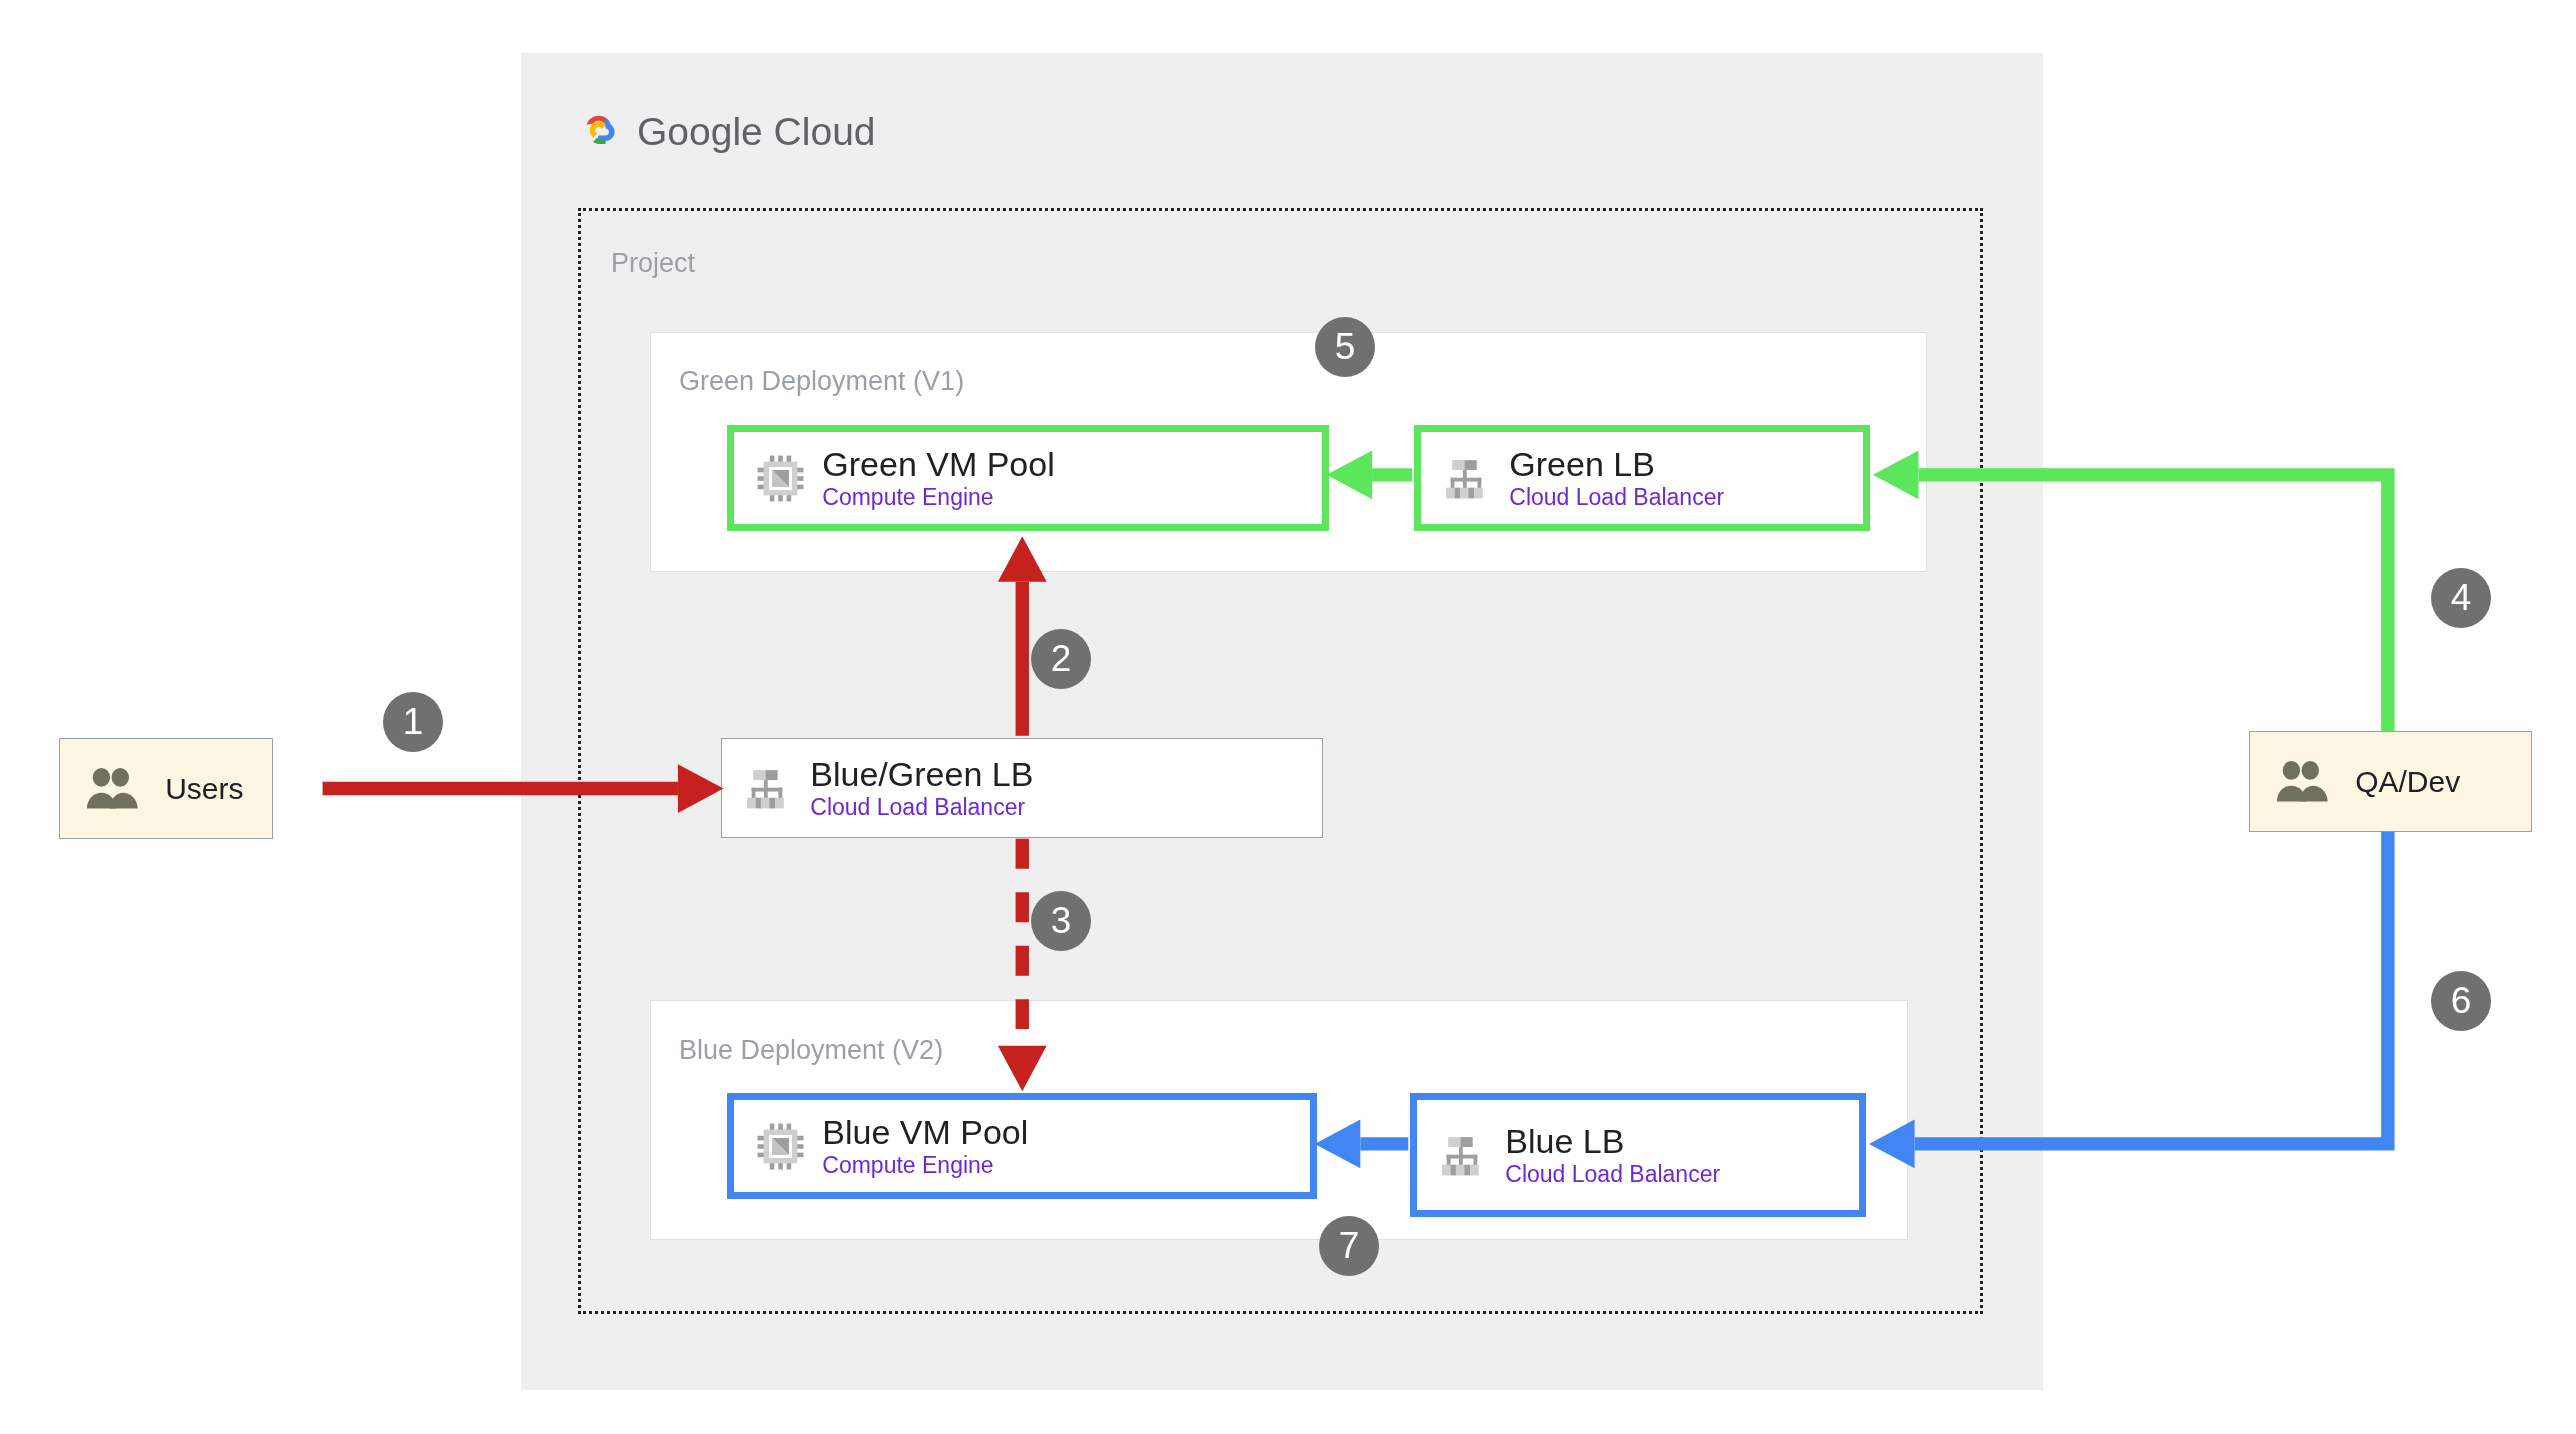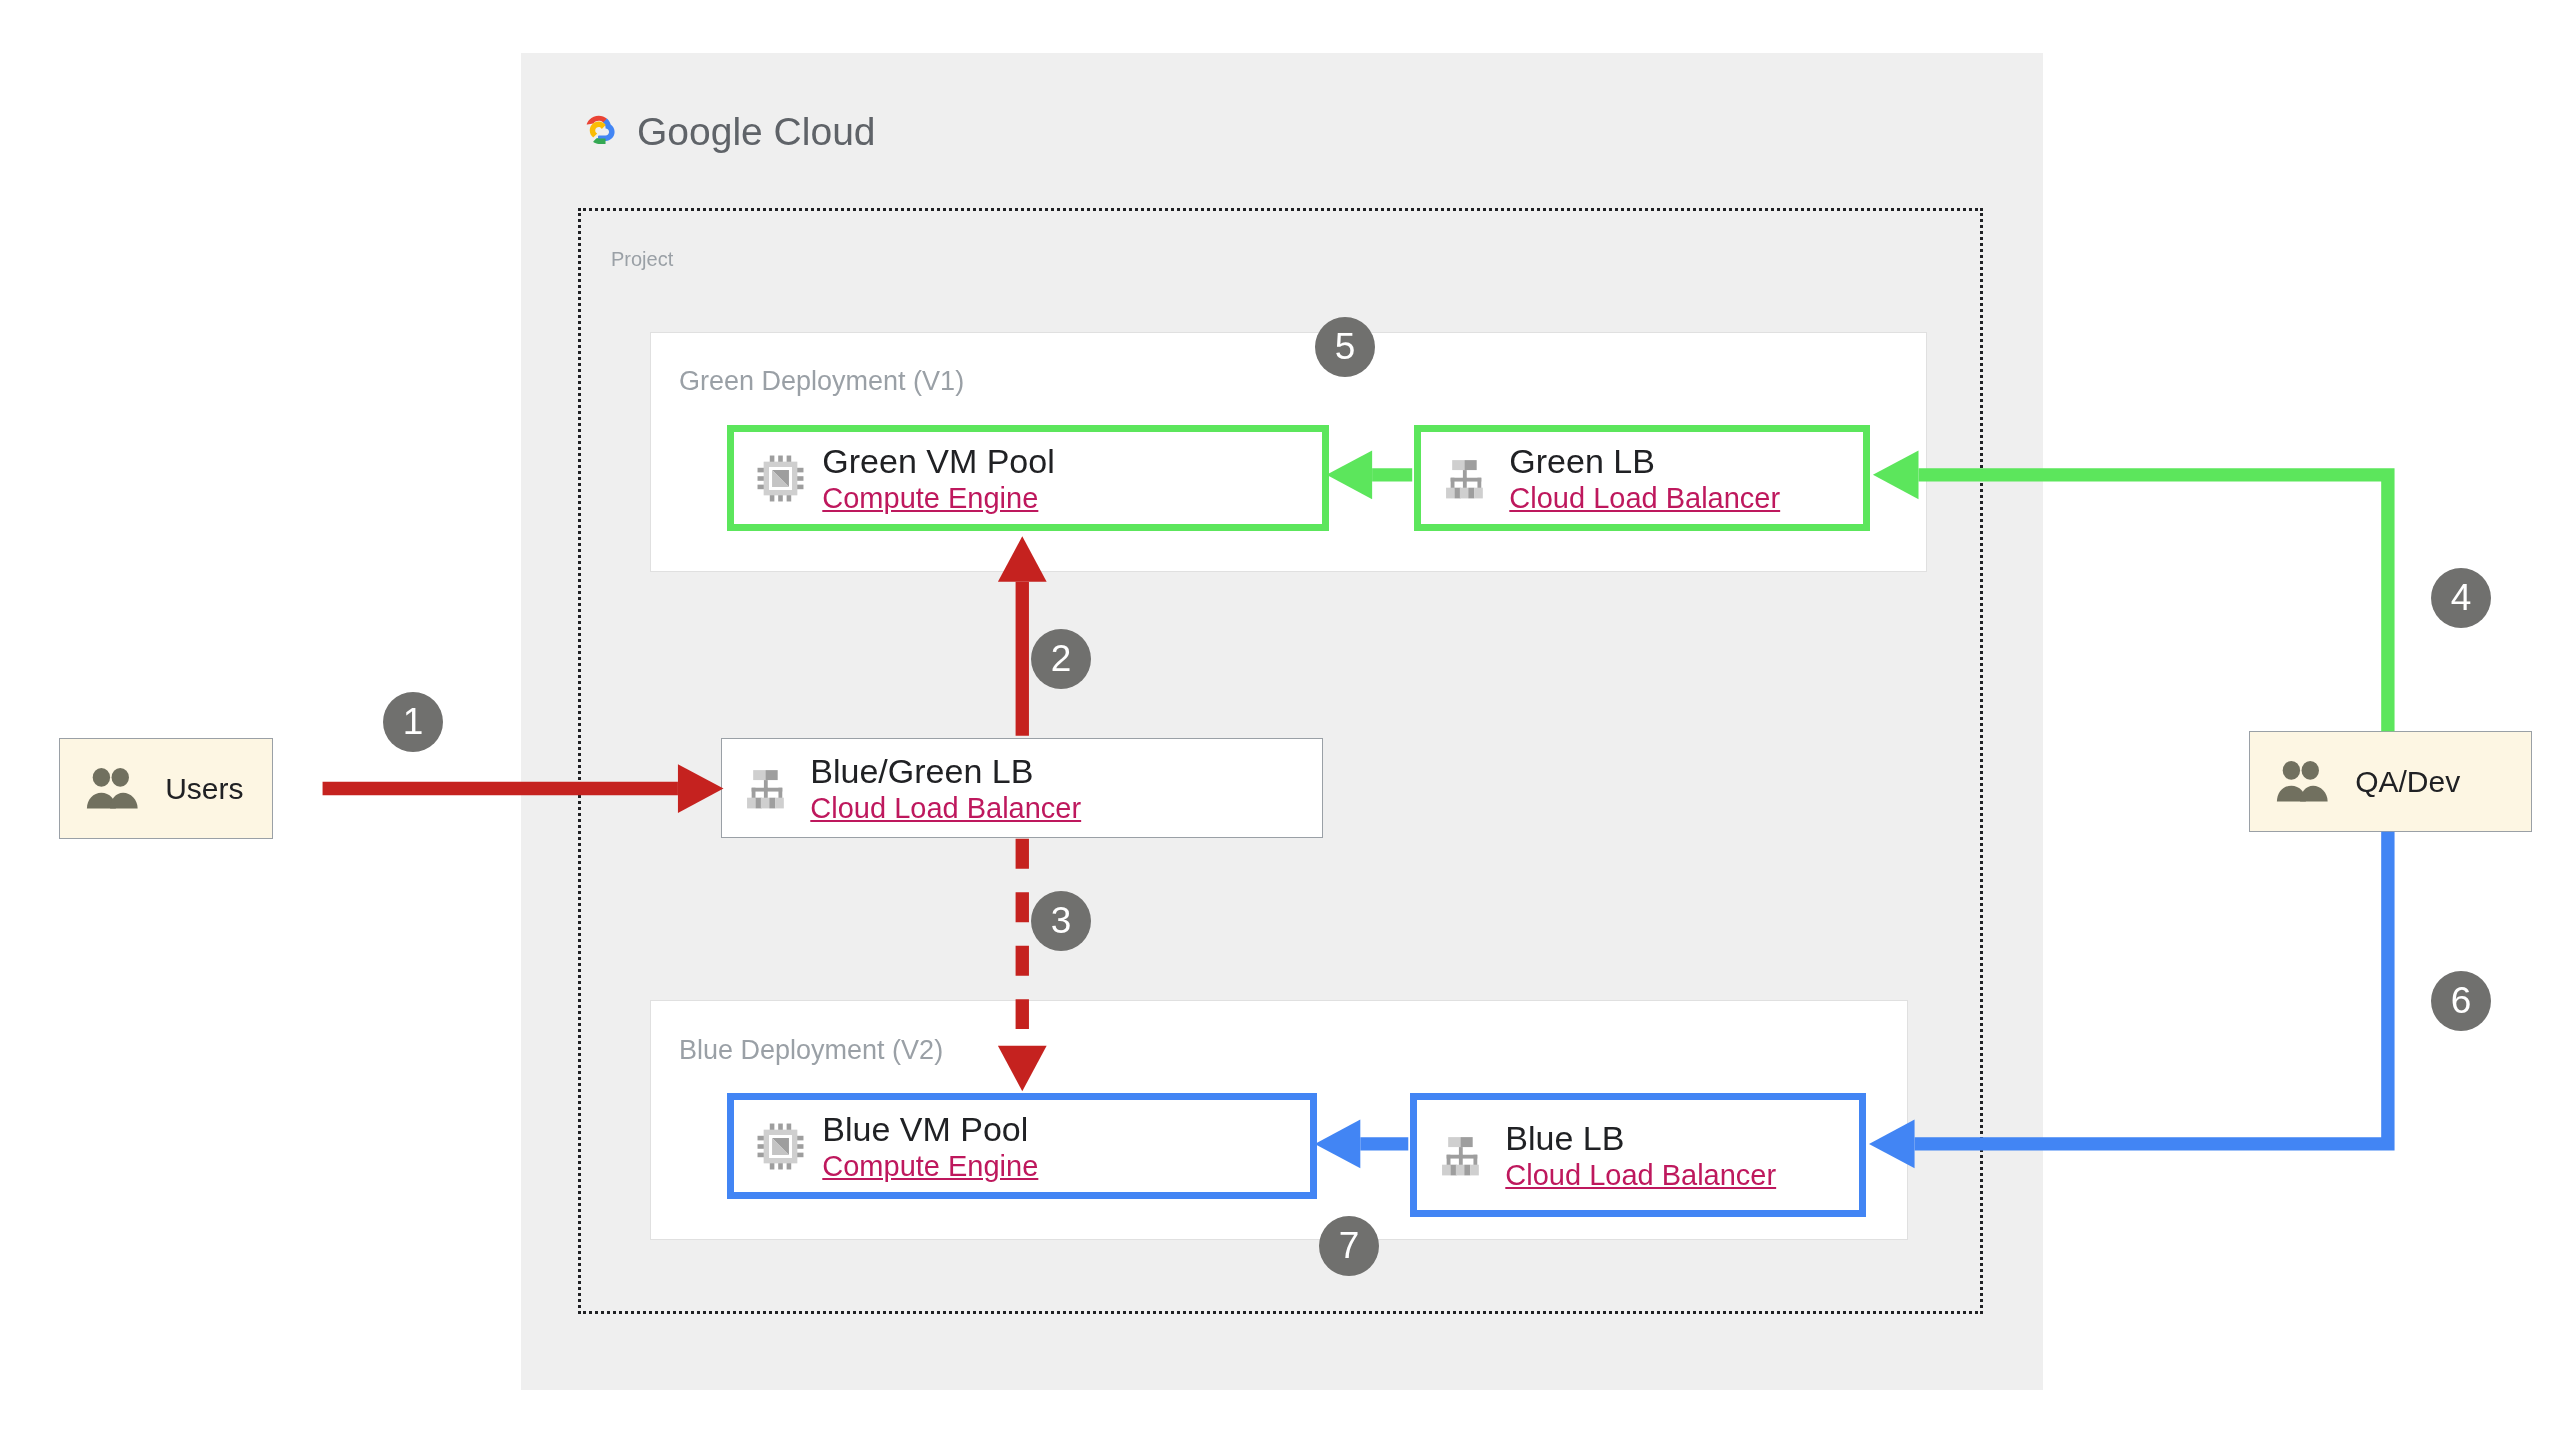--- a/index.html
+++ b/index.html
@@ -52,21 +52,21 @@
     top: 208px;
     width: 1405px;
     height: 1106px;
     border: 3.9px dotted #202124;
     box-sizing: border-box;
   }
   #project-label {
     position: absolute;
     left: 611px;
     top: 248px;
-    font-size: 20px;
+    font-size: 27px;
     color: #9aa0a6;
     white-space: nowrap;
   }
 
   
   .deploy-panel {
     position: absolute;
     background: #ffffff;
     border: 1.6px solid #e0e0e0;
     box-sizing: border-box;
@@ -111,24 +111,23 @@
     flex-direction: column;
     justify-content: center;
     line-height: 1.18;
   }
   .node-title {
     font-size: 34px;
     color: #202124;
     white-space: nowrap;
   }
   .node-sub {
-    font-size: 29px;
-    color: #be185d;
-    white-space: nowrap;
-    text-decoration: underline;
+    font-size: 23px;
+    color: #6d28d9;
+    white-space: nowrap;
   }
 
   #node-green-vm { left: 727px;  top: 425px;  width: 602px; height: 106px; }
   #node-green-lb { left: 1414px; top: 425px;  width: 456px; height: 106px; }
   #node-bg-lb    { left: 721px;  top: 738px;  width: 602px; height: 100px; }
   #node-blue-vm  { left: 727px;  top: 1093px; width: 590px; height: 106px; }
   #node-blue-lb  { left: 1410px; top: 1093px; width: 456px; height: 124px; }
 
   
   .actor {

